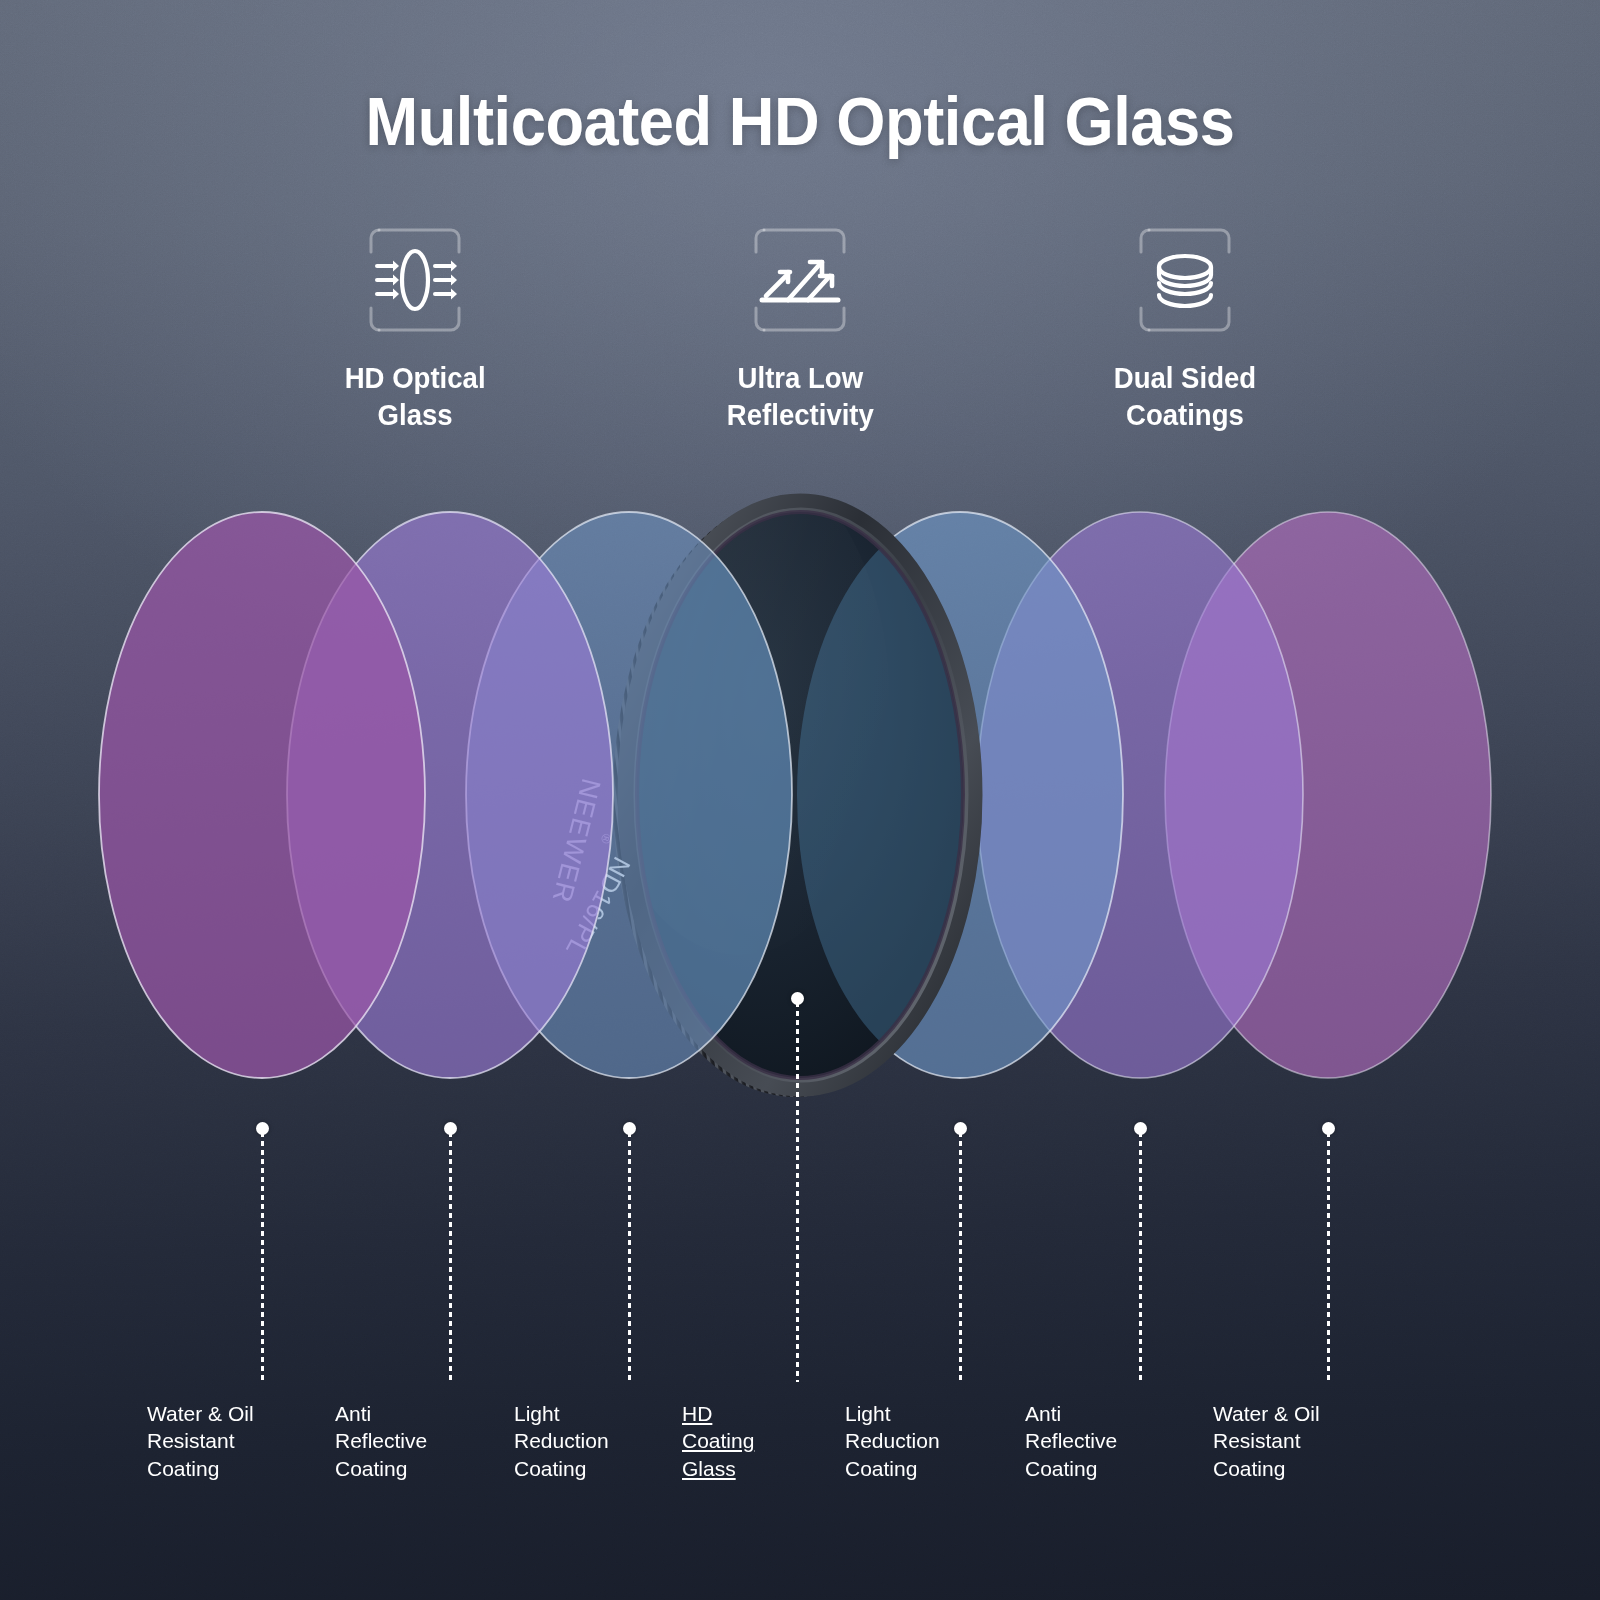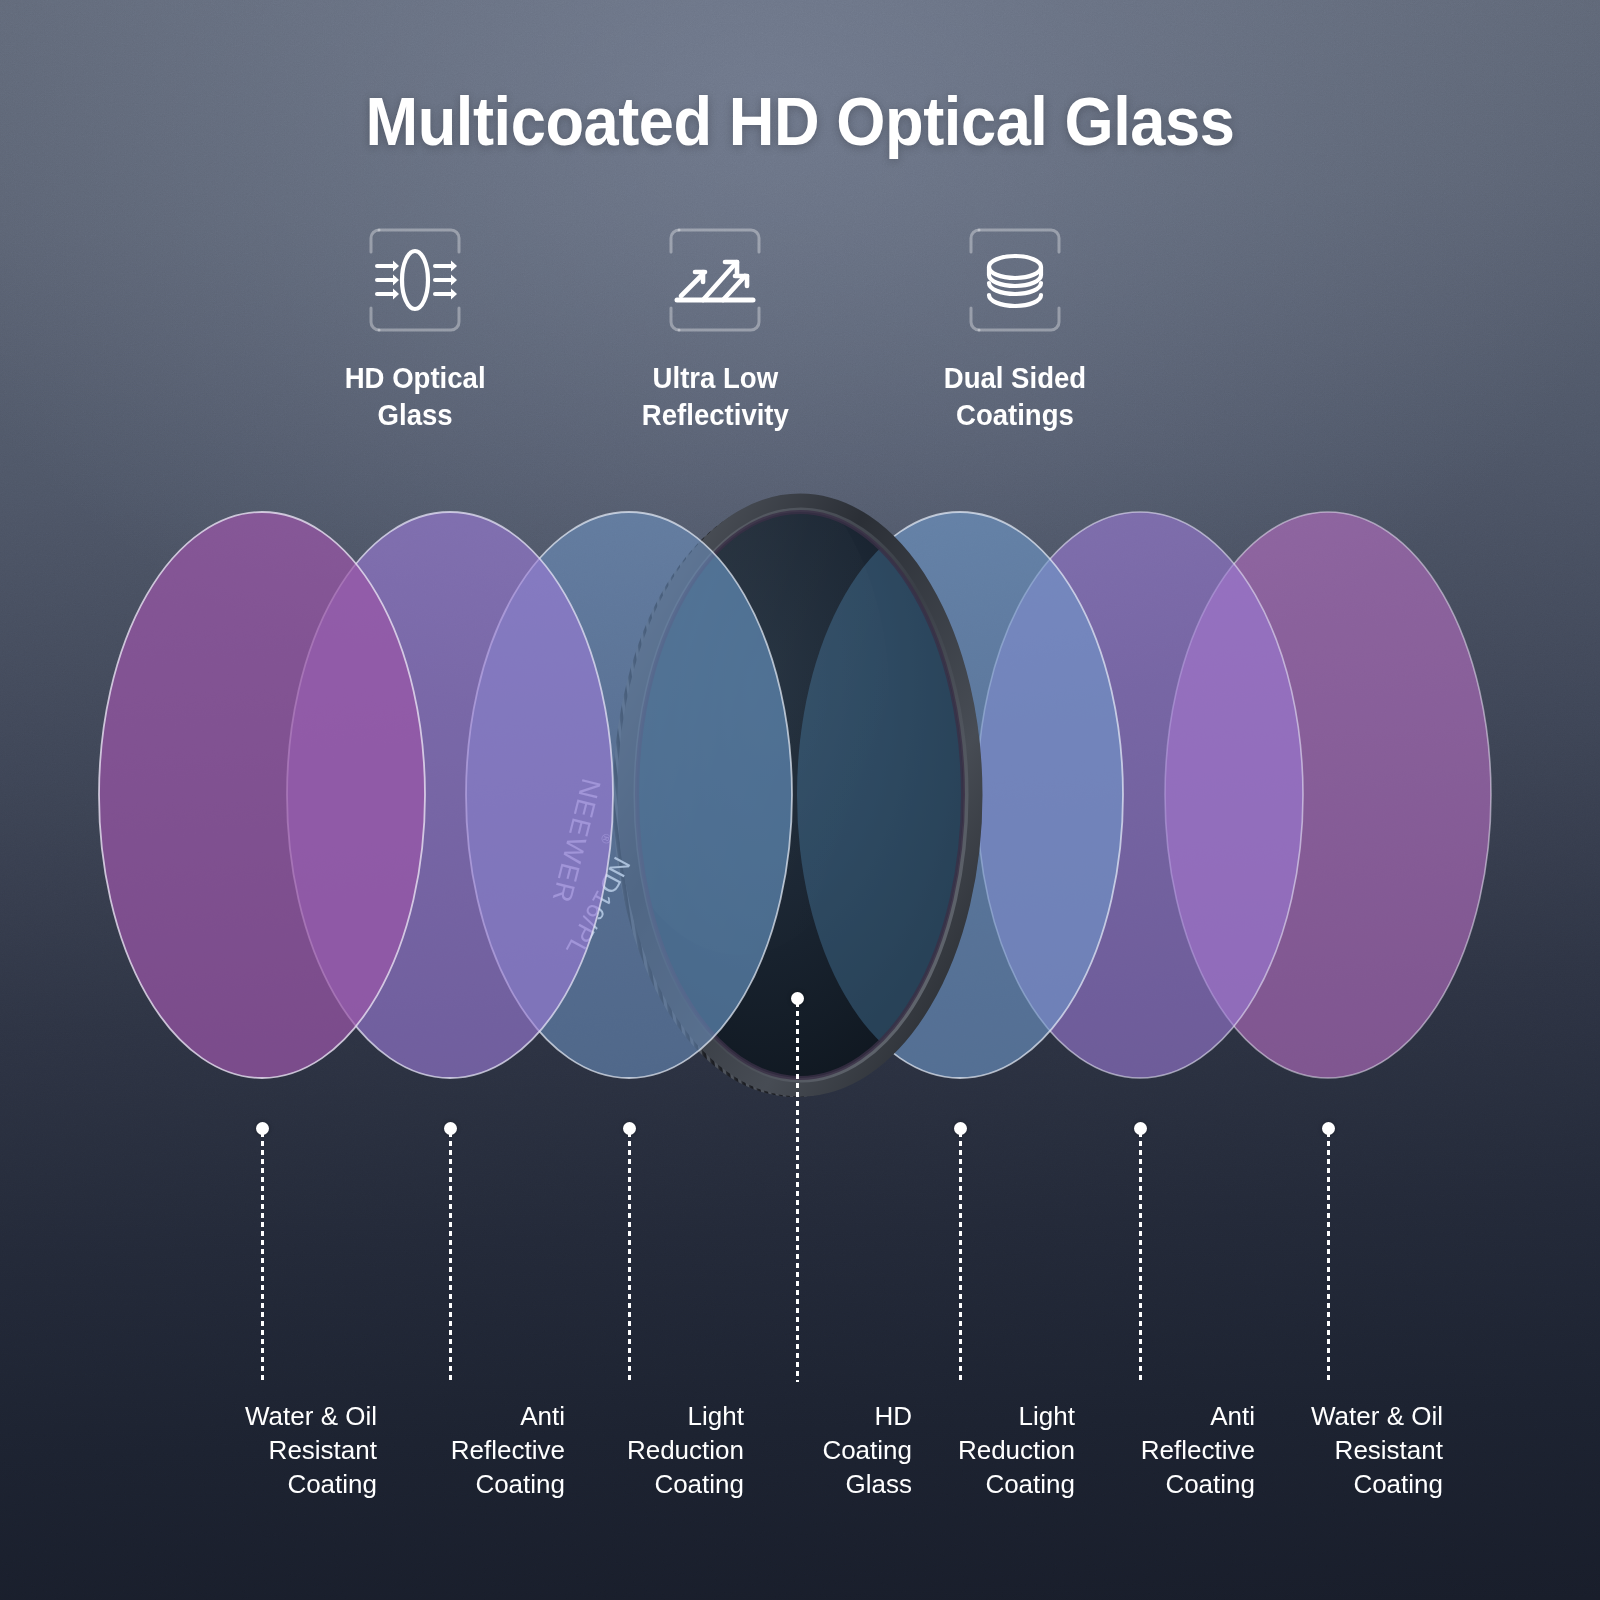--- a/index.html
+++ b/index.html
@@ -23,21 +23,21 @@
   .title{
     position:absolute;top:82px;left:0;width:1600px;text-align:center;
     color:#ffffff;font-size:68px;font-weight:700;letter-spacing:-0.5px;
     font-family:"Liberation Sans Narrow","Liberation Sans", sans-serif;
     transform:scaleX(.93);transform-origin:50% 50%;
     text-shadow:0 2px 10px rgba(0,0,0,.22);
   }
 
   .features{
     position:absolute;top:222px;left:265px;width:1070px;
-    display:flex;justify-content:flex-start;
+    display:flex;justify-content:space-between;
   }
   .feature{width:300px;display:flex;flex-direction:column;align-items:center;}
   .icon-frame{width:116px;height:116px;position:relative;}
   .feat-label{
     margin-top:22px;text-align:center;color:#fff;
     font-size:29px;font-weight:700;line-height:1.28;
     font-family:"Liberation Sans Narrow","Liberation Sans", sans-serif;
     transform:scaleX(.95);
   }
 
@@ -49,22 +49,22 @@
   .dot{
     position:absolute;left:-6.5px;top:0;width:13px;height:13px;border-radius:50%;
     background:#ffffff;box-shadow:0 0 4px rgba(0,0,0,.35);
   }
   .dline{
     position:absolute;left:-1.5px;top:10px;width:3px;
     background-image:linear-gradient(to bottom,#ffffff 52%, rgba(255,255,255,0) 52%);
     background-size:3px 9px;background-repeat:repeat-y;
   }
   .lbl{
-    position:absolute;text-align:right;color:#ffffff;
-    font-size:26px;line-height:1.30;font-weight:400;
+    position:absolute;text-align:left;color:#ffffff;
+    font-size:21px;line-height:1.30;font-weight:400;
     font-family:"Liberation Sans", sans-serif;
     width:230px;left:-115px;
   }
 </style>
 </head>
 <body>
 
 <div id="stage">
 
   <svg id="grain" width="1600" height="1600">
@@ -277,21 +277,21 @@
         <div class="lbl" style="top: 278px;"><span>Anti</span><br><span>Reflective</span><br><span>Coating</span></div>
       </div>
       <div class="callout" style="left: 629px; top: 1122px;">
         <div class="dot"></div>
         <div class="dline" style="height: 250px;"></div>
         <div class="lbl" style="top: 278px;"><span>Light</span><br><span>Reduction</span><br><span>Coating</span></div>
       </div>
       <div class="callout" style="left: 797px; top: 992px;">
         <div class="dot"></div>
         <div class="dline" style="height: 380px;"></div>
-        <div class="lbl" style="top: 408px;"><span>HD</span><br><span>Coating</span><br><span>Glass</span></div>
+        <div class="lbl" style="top: 408px; text-decoration: underline;"><span>HD</span><br><span>Coating</span><br><span>Glass</span></div>
       </div>
       <div class="callout" style="left: 960px; top: 1122px;">
         <div class="dot"></div>
         <div class="dline" style="height: 250px;"></div>
         <div class="lbl" style="top: 278px;"><span>Light</span><br><span>Reduction</span><br><span>Coating</span></div>
       </div>
       <div class="callout" style="left: 1140px; top: 1122px;">
         <div class="dot"></div>
         <div class="dline" style="height: 250px;"></div>
         <div class="lbl" style="top: 278px;"><span>Anti</span><br><span>Reflective</span><br><span>Coating</span></div>

